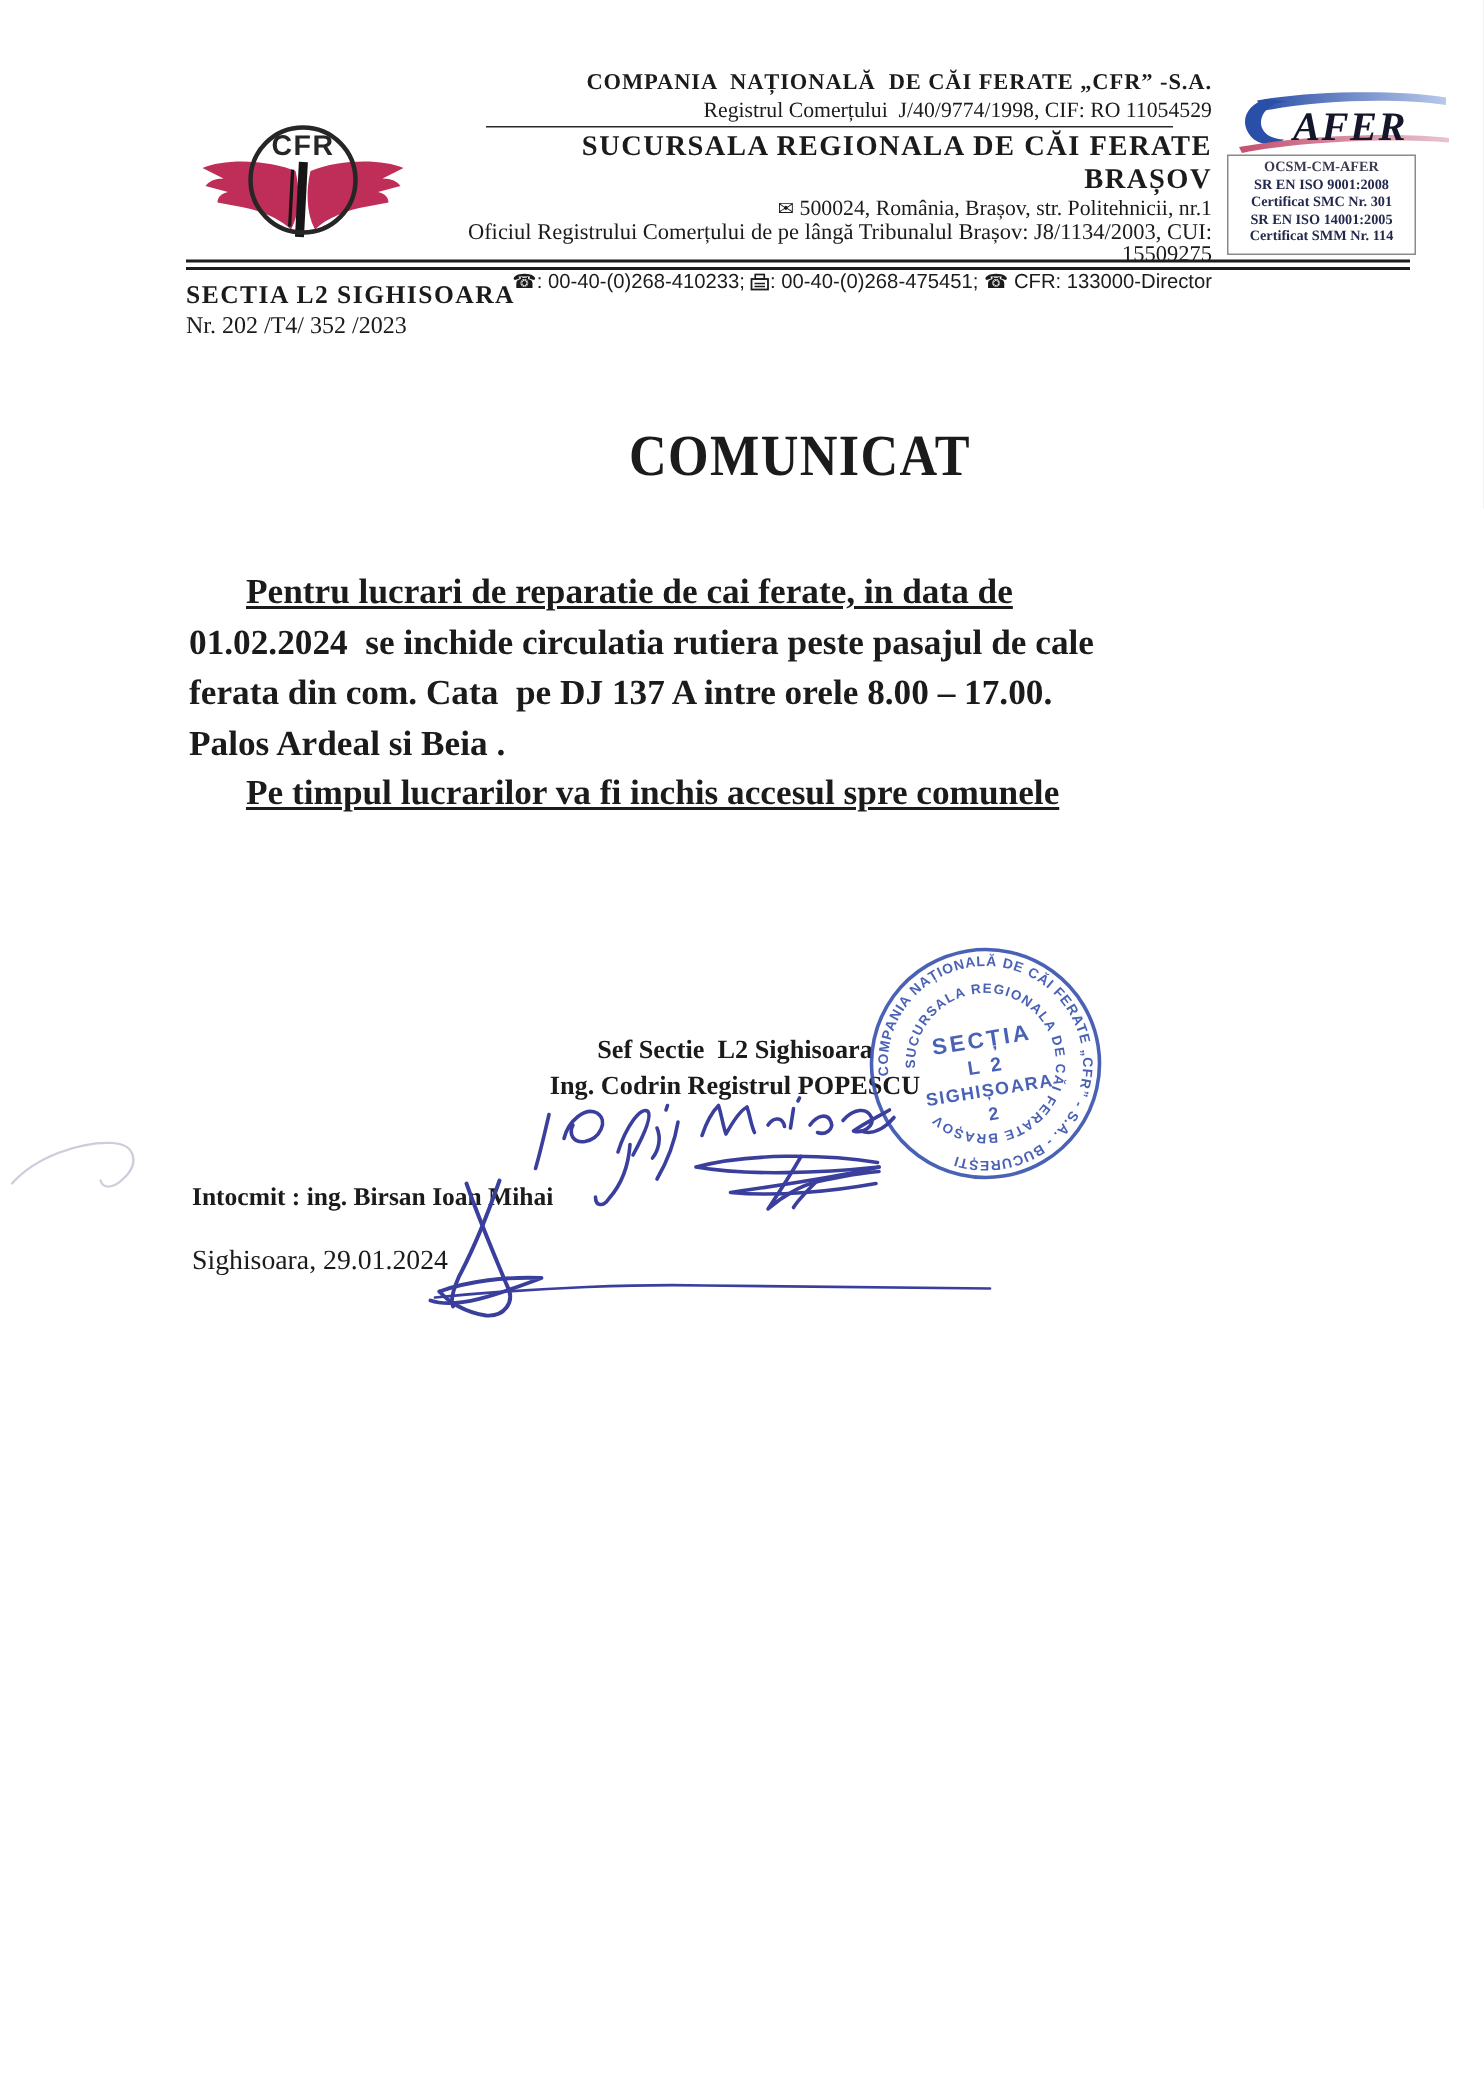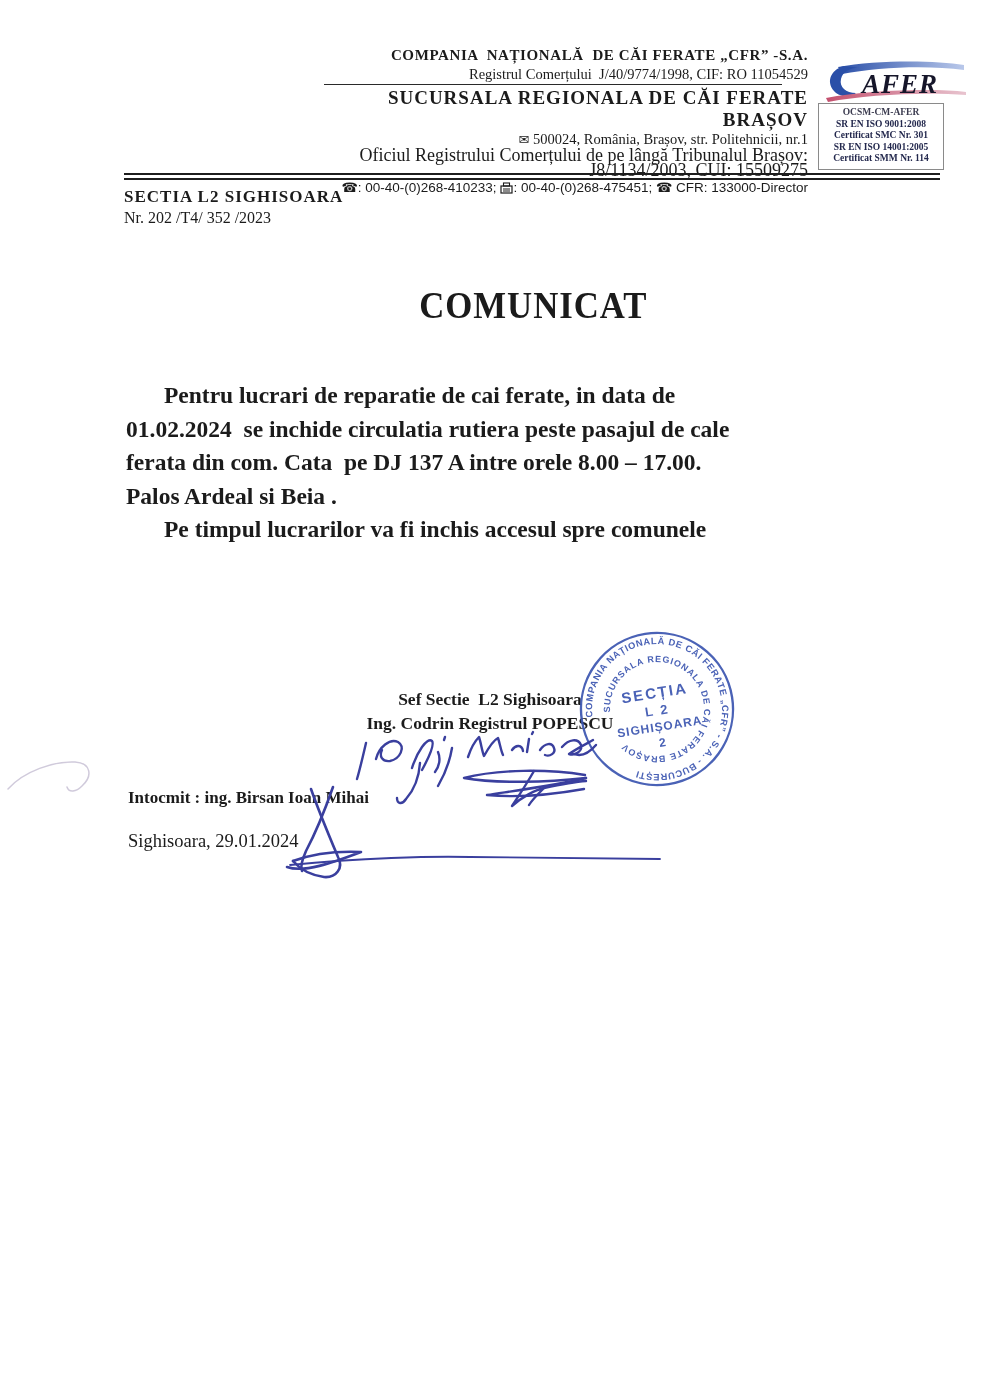--- a/index.html
+++ b/index.html
@@ -13,21 +13,21 @@
   .ws-pre{white-space:pre;}
 
   
   .cfr-logo{left:132px;top:72px;width:150px;height:105px;}
   .header-center{left:298px;top:46px;width:510px;text-align:right;}
   .company-name{font-weight:bold;font-size:15px;letter-spacing:.6px;line-height:19px;}
   .registry-line{font-size:14.5px;line-height:18px;}
   .rule-thin{margin:1px auto 2px auto;width:458px;border-top:1.6px solid #2a2a2a;}
   .branch-name{font-weight:bold;font-size:19px;letter-spacing:1px;line-height:22px;}
   .address-line{font-size:14.5px;line-height:17px;}
-  .office-line{font-size:18px;line-height:15px;}
+  .office-line{font-size:15px;line-height:15px;}
   .contact-line{font-family:"Liberation Sans","DejaVu Sans",sans-serif;font-size:13.5px;line-height:17px;margin-top:1px;}
   .glyph-icon{font-family:"DejaVu Sans",sans-serif;font-size:13px;}
   .fax-svg{vertical-align:-2px;}
 
   .afer-wrap{left:816px;top:55px;width:156px;}
   .afer-logo{width:156px;height:48px;display:block;}
   .afer-box{
     margin-top:0px;margin-left:2px;width:122px;
     border:1px solid #8a8a8a;padding:3px 1px 4px 1px;text-align:center;
     font-weight:bold;font-size:9.5px;line-height:11.5px;color:#23284d;
@@ -41,37 +41,51 @@
   .section-name{font-weight:bold;font-size:17px;letter-spacing:1px;line-height:21px;}
   .doc-number{font-size:16px;line-height:21px;}
 
   
   .title-row{left:0;top:283px;width:989px;text-align:center;}
   .title-text{display:inline-block;margin-left:78px;font-weight:bold;font-size:37px;
     letter-spacing:1px;transform:scale(.94,1.05);}
 
   .body-block{left:126px;top:379px;width:775px;font-weight:bold;font-size:23.5px;line-height:33.5px;}
   .body-line{white-space:pre;}
-  .body-line.ind{padding-left:38px;}
+  .body-line.ind{padding-left:38px;text-decoration:underline;}
 
   
   .sign-block{left:350px;top:687px;width:280px;text-align:center;
     font-weight:bold;font-size:17.5px;line-height:24px;}
 
   .footer-prepared{left:128px;top:788px;font-weight:bold;font-size:17px;}
   .footer-date{left:128px;top:831px;font-size:18.5px;}
 
   .stamp-svg{left:576px;top:628px;width:162px;height:162px;opacity:.92;}
   .ink-svg{left:0;top:0;width:989px;height:1400px;pointer-events:none;}
 </style>
 </head>
 <body>
 
 <div class="page">
 
+  <div class="abs cfr-logo">
+    <svg width="150" height="105" viewBox="135 70 150 105">
+      <circle cx="205" cy="118" r="35" fill="#ffffff" stroke="none"></circle>
+
+      <path d="M210,112 C230,104 258,104 272,110 L258,117 C264,117 268,119 270,122 L255,126 C260,127 262,130 262,133 L246,136 C235,138 221,143 213,151 C207,140 207,124 210,112 Z" fill="#bf2e58"></path>
+
+      <path d="M210,112 C230,104 258,104 272,110 L258,117 C264,117 268,119 270,122 L255,126 C260,127 262,130 262,133 L246,136 C235,138 221,143 213,151 C207,140 207,124 210,112 Z" fill="#bf2e58" transform="matrix(-1,0,0,1,410,0)"></path>
+
+      <rect x="201" y="106" width="6" height="50" fill="#161616" transform="rotate(3 204 130)"></rect>
+      <rect x="196" y="111" width="2.2" height="38" fill="#161616" transform="rotate(3 197 130)"></rect>
+      <circle cx="205" cy="118" r="35" fill="none" stroke="#262626" stroke-width="3"></circle>
+      <text x="205" y="101" text-anchor="middle" font-family="Liberation Sans, DejaVu Sans, sans-serif" font-size="19" font-weight="bold" letter-spacing="1" fill="#262626">CFR</text>
+    </svg>
+  </div>
 
   <div class="abs header-center">
     <div class="company-name ws-pre">COMPANIA  NAȚIONALĂ  DE CĂI FERATE „CFR” -S.A.</div>
     <div class="registry-line ws-pre">Registrul Comerțului  J/40/9774/1998, CIF: RO 11054529</div>
     <div class="rule-thin"></div>
     <div class="branch-name">SUCURSALA REGIONALA DE CĂI FERATE BRAȘOV</div>
     <div class="address-line">
       <span class="glyph-icon">✉</span>
       <span>500024, România, Brașov, str. Politehnicii, nr.1</span>
     </div>

